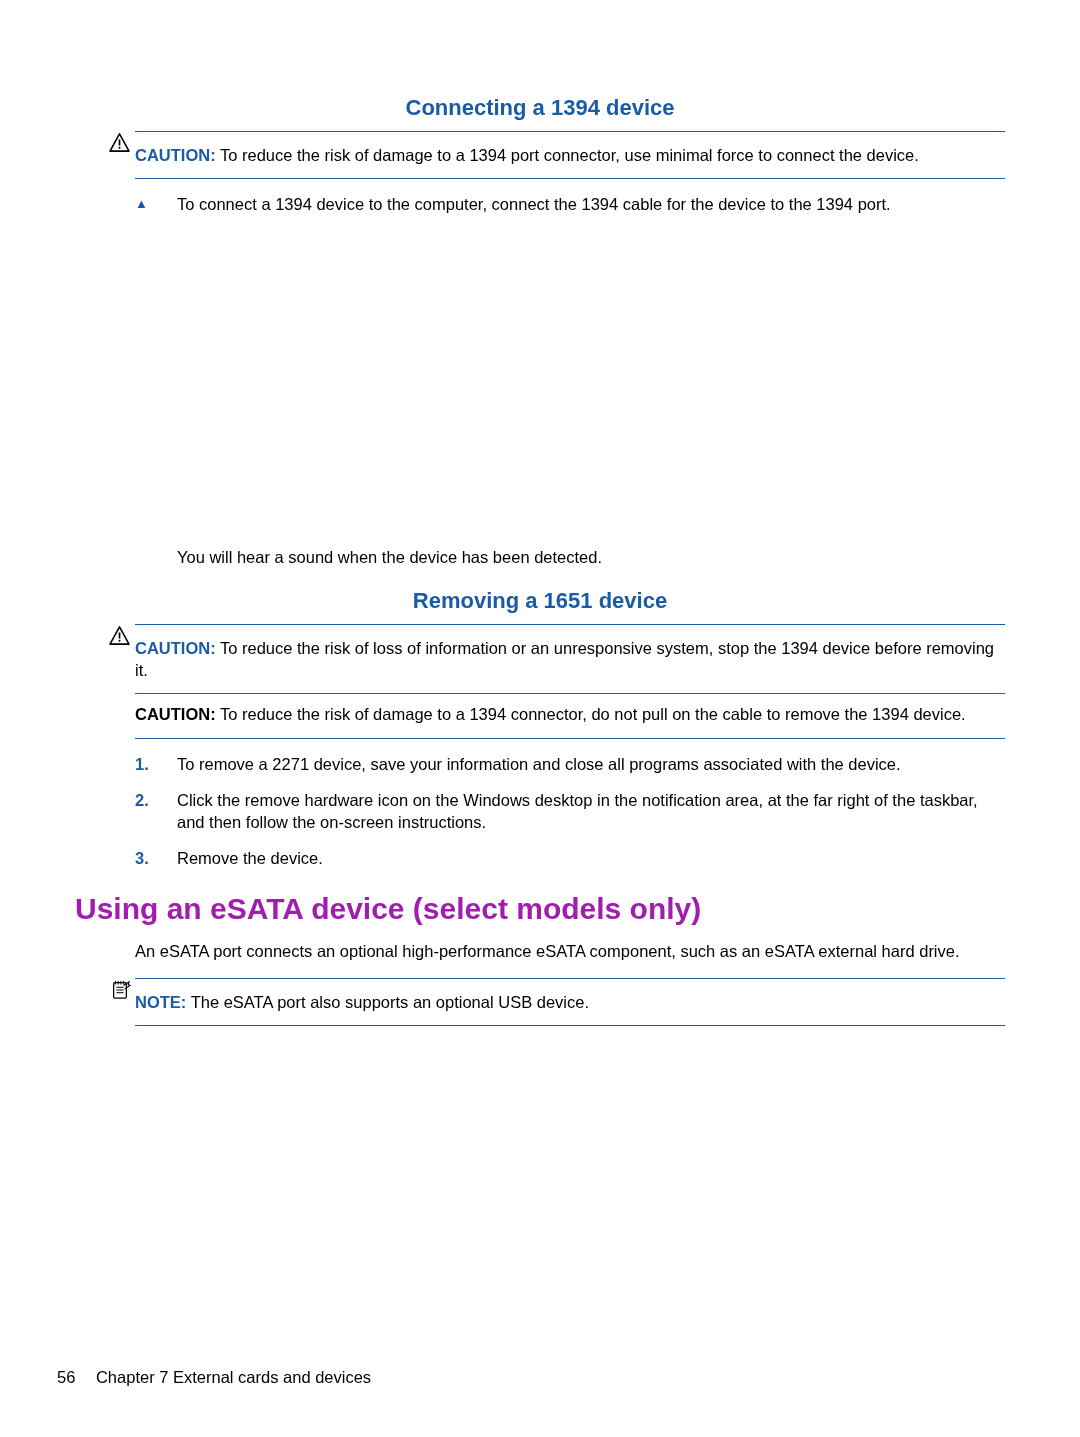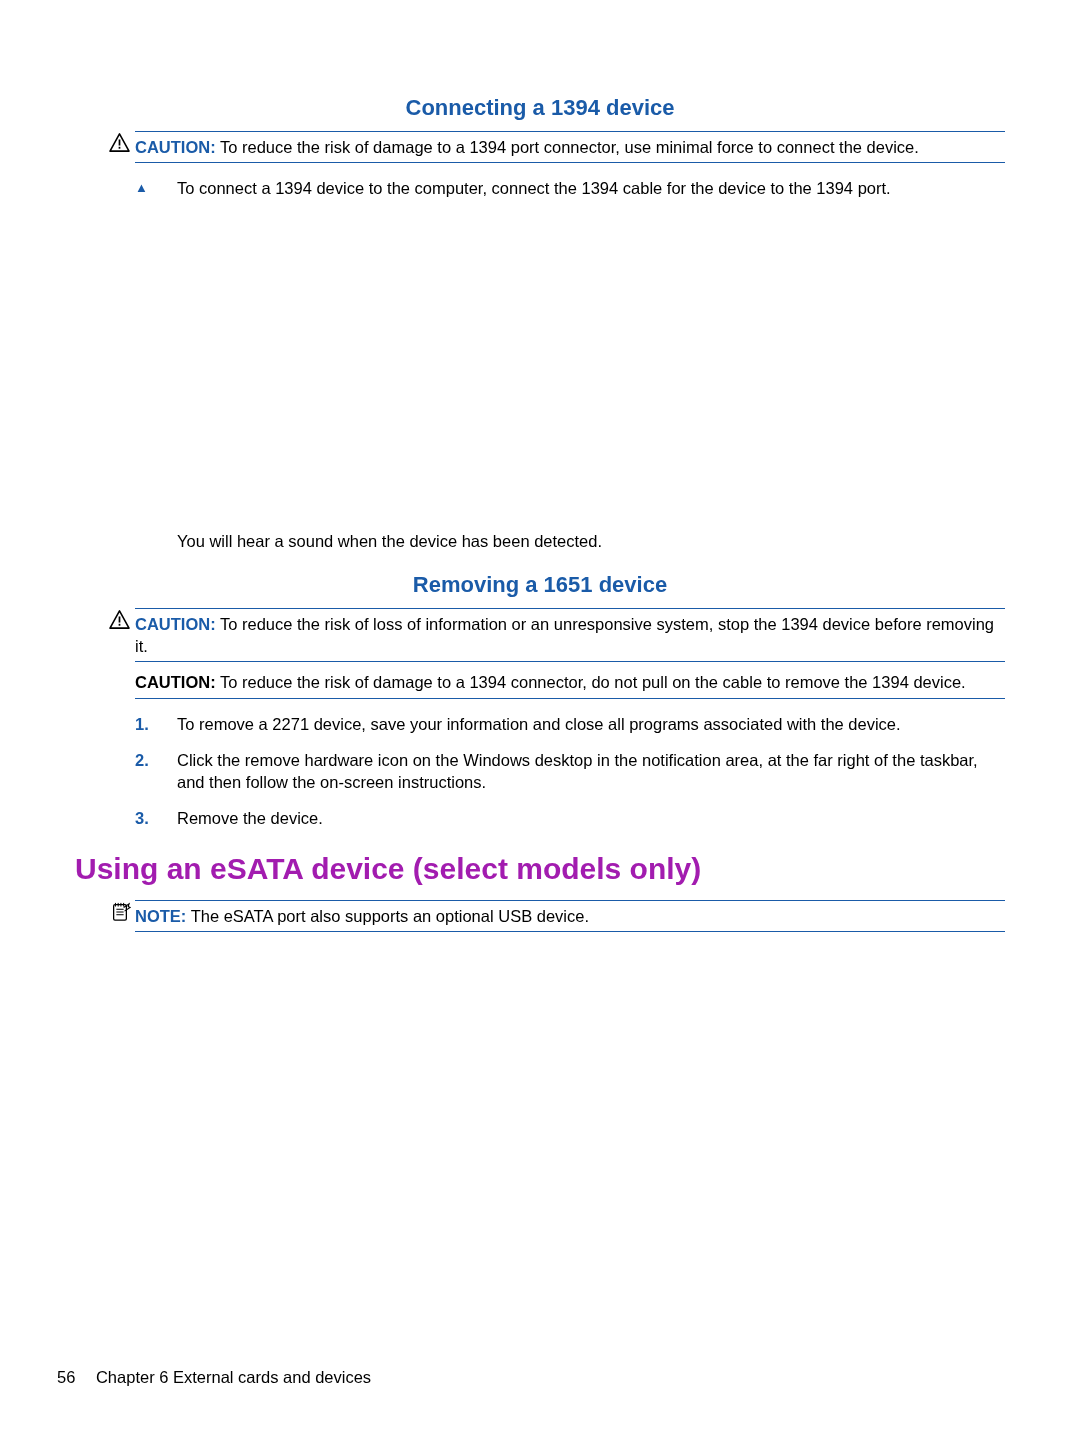--- a/index.html
+++ b/index.html
@@ -22,21 +22,21 @@
       color: #1a5ba8;
       font-size: 22px;
       font-weight: bold;
       margin-bottom: 10px;
       text-align: center;
     }
     .callout {
       margin-left: 60px;
       border-top: 1px solid #1a5ba8;
       border-bottom: 1px solid #1a5ba8;
-      padding: 4px 0;
+      padding: 12px 0;
       line-height: 1.35;
       font-size: 16.5px;
       margin-bottom: 14px;
       position: relative;
     }
     .callout + .callout {
       margin-top: -15px;
       border-top: none;
     }
     .callout-icon {
@@ -182,20 +182,21 @@
       <div class="proc-body">Click the remove hardware icon on the Windows desktop in the notification area, at the far right of the taskbar, and then follow the on-screen instructions.</div>
     </div>
     <div class="proc-item">
       <div class="proc-marker">3.</div>
       <div class="proc-body">Remove the device.</div>
     </div>
   </div>
 
   <div class="h2">Using an eSATA device (select models only)</div>
 
+  <div class="body-l2">An eSATA port connects an optional high-performance eSATA component, such as an eSATA external hard drive.</div>
 
   <div class="callout">
     <span class="callout-icon">
       <svg class="icon-note-svg" viewBox="0 0 24 22">
         <rect x="5" y="3" width="14" height="17" rx="1.5" fill="none" stroke="#000" stroke-width="1.4"></rect>
         <line x1="8" y1="8" x2="16" y2="8" stroke="#000" stroke-width="1.1"></line>
         <line x1="8" y1="11" x2="16" y2="11" stroke="#000" stroke-width="1.1"></line>
         <line x1="8" y1="14" x2="16" y2="14" stroke="#000" stroke-width="1.1"></line>
         <line x1="7" y1="1" x2="7" y2="5" stroke="#000" stroke-width="1.1"></line>
         <line x1="10" y1="1" x2="10" y2="5" stroke="#000" stroke-width="1.1"></line>
@@ -205,14 +206,14 @@
       </svg>
     </span>
     <span class="callout-label">NOTE:</span>
     <span> </span><span class="callout-text">The eSATA port also supports an optional USB device.</span>
   </div>
 
 </div>
 
 <div class="footer">
   <span class="footer-page">56</span>
-  <span>Chapter 6   External cards and devices</span>
+  <span>Chapter 7   External cards and devices</span>
 </div>
 
 </body></html>

